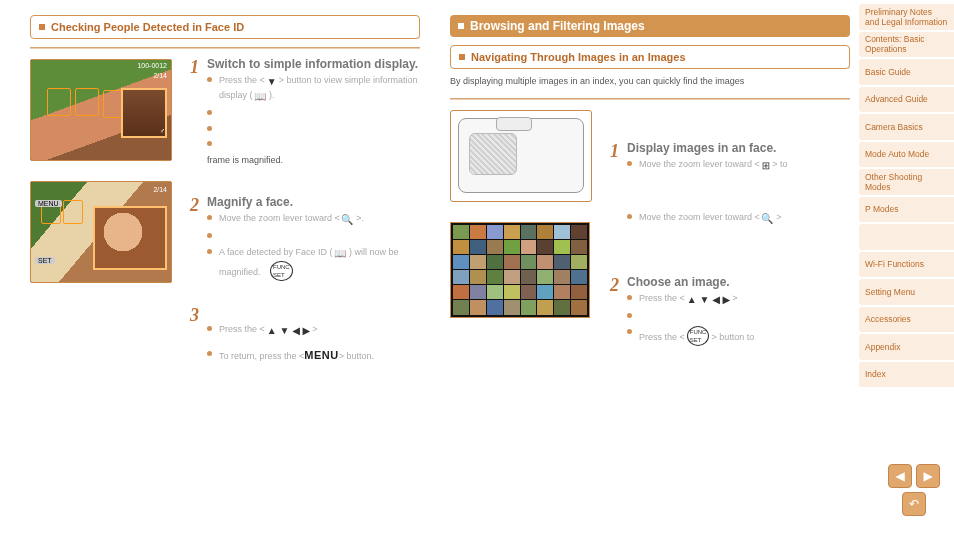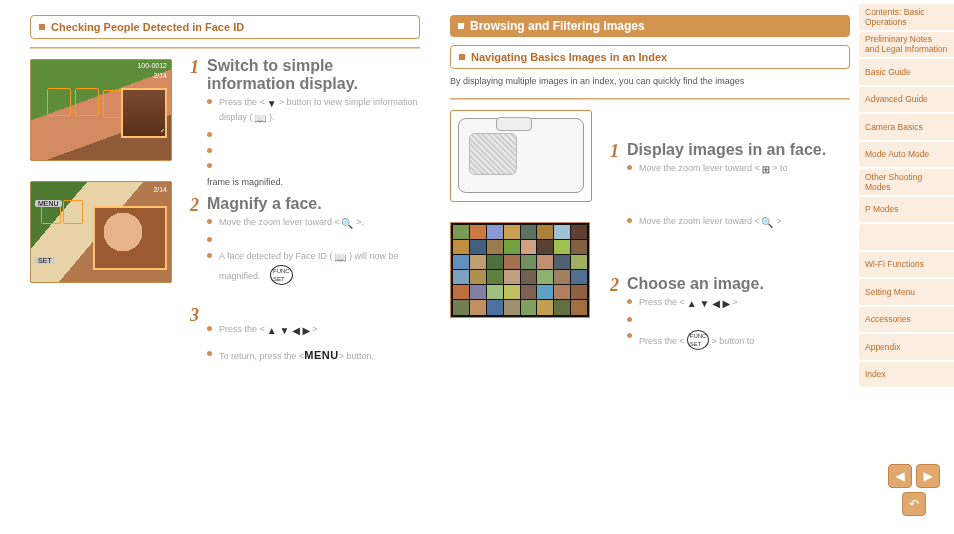--- a/index.html
+++ b/index.html
@@ -126,21 +126,21 @@
       border:1px solid #aaa;border-radius:4px;
     }
     .indexgrid{
       width:140px;height:96px;background:#111;border:1px solid #c98a49;
       display:grid;grid-template-columns:repeat(8,1fr);grid-template-rows:repeat(6,1fr);
       gap:1px;padding:2px;box-sizing:border-box;
     }
     .indexgrid div{background:#666}
     .step-num{color:#c0763d;font-style:italic;font-weight:bold;font-size:18px;font-family:Georgia,serif}
     .step-block{position:absolute;}
-    .step-title{font-weight:bold;font-size:16px;color:#777;margin-bottom:3px}
+    .step-title{font-weight:bold;font-size:12px;color:#777;margin-bottom:3px}
     .bullet-row{display:flex;align-items:flex-start;margin:3px 0;font-size:9px;color:#555}
     .bullet-row .dot{width:5px;height:5px;border-radius:50%;background:#d19055;margin:3px 7px 0 0;flex:0 0 auto}
     .bullet-row .txt{flex:1;line-height:1.4;color:#aaa}
     .ic{display:inline-block;vertical-align:-2px;margin:0 2px;font-size:10px;color:#333}
     .menuword{font-family:Arial;font-weight:bold;font-size:11px;color:#222;letter-spacing:0.5px}
     .foot-nav{
       position:absolute;right:14px;bottom:18px;display:flex;flex-direction:column;align-items:center;gap:4px
     }
     .fn-row{display:flex;gap:4px}
     .fn-btn{
@@ -254,21 +254,21 @@
     <span>Browsing and Filtering Images</span>
   </div>
 
   <div class="tab-slot">
     <div class="tab-bg">
         <div class="fake-tab"></div>
         <div class="fake-tab"></div>
       </div>
     <div class="sub-bar">
       <span class="sq"></span>
-      <span>Navigating Basics Images in an Index</span>
+      <span>Navigating Through Images in an Images</span>
     </div>
   </div>
 
   <div class="body-text">By displaying multiple images in an index, you can quickly find the images</div>
   <div class="rule"></div>
 
   <div class="camera-drawing">
     <div class="body"></div>
     <div class="grip"></div>
     <div class="zoombtn"></div>
@@ -359,22 +359,22 @@
         <div class="bullet-row">
             <span class="dot"></span>
             <span class="txt">Press the &lt;<span class="ic" style="border:1px solid #333;border-radius:50%;padding:1px 2px;font-size:6px">FUNC<br>SET</span>&gt; button to</span>
           </div>
       </div>
     </div>
   </div>
 </div>
 
 <div class="sidebar" id="sidebar">
+    <div class="sidebar-tab">Preliminary Notes and Legal Information</div>
     <div class="sidebar-tab">Contents: Basic Operations</div>
-    <div class="sidebar-tab">Preliminary Notes and Legal Information</div>
     <div class="sidebar-tab">Basic Guide</div>
     <div class="sidebar-tab">Advanced Guide</div>
     <div class="sidebar-tab">Camera Basics</div>
     <div class="sidebar-tab">Mode Auto Mode</div>
     <div class="sidebar-tab">Other Shooting Modes</div>
     <div class="sidebar-tab">P Modes</div>
     <div class="sidebar-tab"></div>
     <div class="sidebar-tab">Wi-Fi Functions</div>
     <div class="sidebar-tab">Setting Menu</div>
     <div class="sidebar-tab">Accessories</div>

